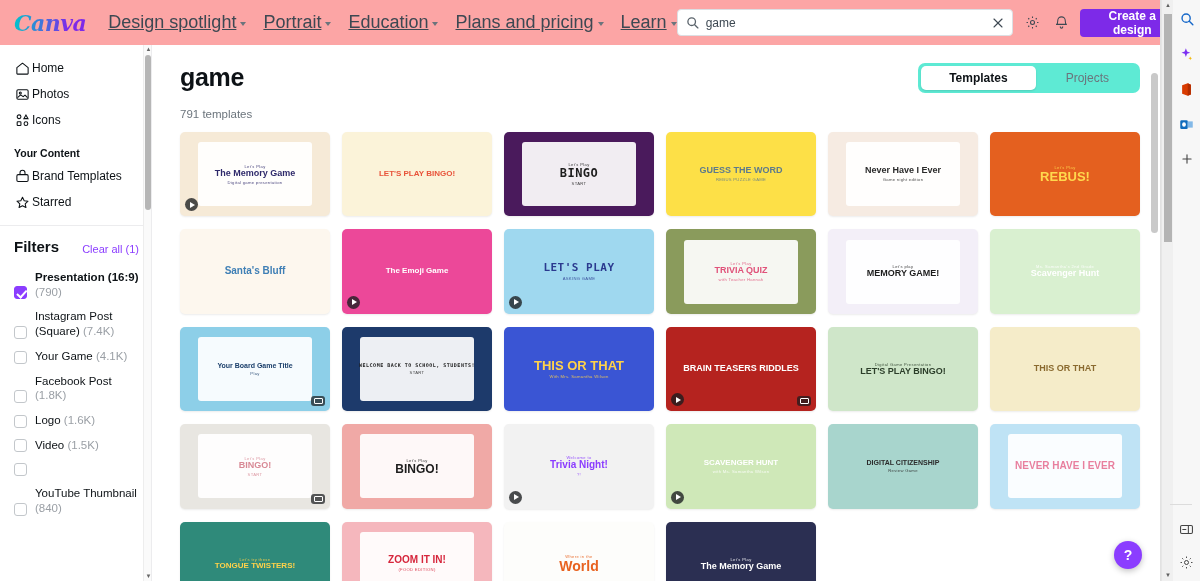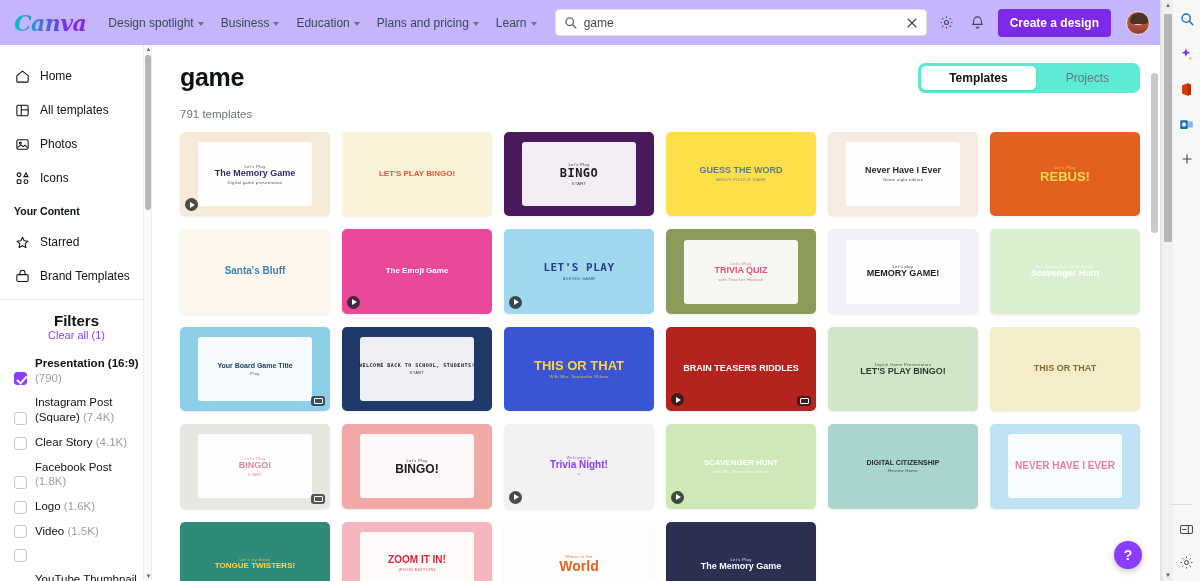--- a/index.html
+++ b/index.html
@@ -8,30 +8,30 @@
     font-family:"Liberation Sans", sans-serif;
     background:#fff; color:#0d1216; font-size:12px;
     -webkit-font-smoothing:antialiased;
   }
   .app { position:relative; width:1200px; height:581px; display:flex; }
   .page { width:1160px; height:581px; position:relative; background:#fff; overflow:hidden; }
 
   
   .header {
     height:45px; display:flex; align-items:center; gap:0;
-    padding:0 10px 0 14px; background:#c4b5fd; position:relative; z-index:20;
+    padding:0 10px 0 14px; background:#fca5a5; position:relative; z-index:20;
   }
   .logo { font-family:"DejaVu Serif", serif; font-style:italic; font-weight:700;
     font-size:22px; letter-spacing:-0.5px;
     background:linear-gradient(90deg,#00c4cc 0%, #7d2ae8 75%);
     -webkit-background-clip:text; background-clip:text; color:transparent;
     margin-right:22px; cursor:pointer; }
   .navlist { display:flex; align-items:center; gap:17px; }
-  .navitem { display:flex; align-items:center; gap:4px; font-size:12px;
-    color:#3d4852; cursor:pointer; white-space:nowrap; }
+  .navitem { display:flex; align-items:center; gap:4px; font-size:18px;
+    color:#3d4852; cursor:pointer; white-space:nowrap;text-decoration:underline; }
   .caret { width:0;height:0;border-left:3.5px solid transparent;border-right:3.5px solid transparent;
     border-top:4px solid #6b747c; margin-top:2px; }
   .search-wrap { margin-left:auto; display:flex; align-items:center; gap:9px; }
   .searchbox { width:372px; height:27px; border:1px solid #dcdfe3; border-radius:4px;
     display:flex; align-items:center; padding:0 8px; gap:7px; background:#fff; }
   .searchbox input { border:none; outline:none; flex:1; font-size:12px; color:#3d4852;
     font-family:"Liberation Sans", sans-serif; background:transparent; }
   .icon-btn { width:22px;height:22px; display:flex;align-items:center;justify-content:center;
     cursor:pointer; color:#3d4852; }
   .create-btn { height:28px; background:#7d2ae8; color:#fff; border:none; border-radius:4px;
@@ -49,28 +49,28 @@
 
   
   .sidebar { width:152px; border-right:1px solid #ececee; position:relative;
     background:#fff; overflow:hidden; padding-top:10px; }
   .side-scroll { position:absolute; right:0; top:0; width:8px; height:100%;
     background:#fafafa; border-left:1px solid #ededed; }
   .side-thumb { position:absolute; top:10px; left:1px; width:6px; height:155px;
     background:#b6b6b6; border-radius:3px; }
   .side-arrow { position:absolute; left:1.5px; font-size:6px; color:#666; }
   .nav-sec { padding:0 10px; }
-  .nav-row { display:flex; align-items:center; gap:10px; height:26px; padding:0 4px;
-    border-radius:4px; cursor:pointer; color:#0d1216; font-size:12px;margin-top:8px; }
+  .nav-row { display:flex; align-items:center; gap:2px; height:26px; padding:0 4px;
+    border-radius:4px; cursor:pointer; color:#0d1216; font-size:12px; }
   .nav-ico { width:16px;height:16px; display:flex;align-items:center;justify-content:center;
     color:#0d1216; flex:none; }
   .sec-title { font-size:10.5px; font-weight:700; color:#0d1216; padding:14px 14px 4px; }
   .divider { height:1px; background:#ececee; margin:10px 0 0; }
-  .filters-head { display:flex; align-items:center; justify-content:space-between;
-    padding:12px 12px 10px 14px;flex-direction:column; }
+  .filters-head { display:flex; align-items:flex-end; justify-content:space-between;
+    padding:12px 12px 10px 14px; }
   .filters-title { font-size:15px; font-weight:700; color:#0d1216; }
   .clear-all { font-size:11px; color:#8b3dff; cursor:pointer; }
   .cat-head { display:flex;align-items:center;justify-content:space-between;
     padding:8px 12px 6px 14px; border-top:1px solid #ececee; }
   .cat-title { font-size:12px; font-weight:600; color:#0d1216; }
   .chev { width:9px;height:9px;border-left:1.6px solid #0d1216;border-top:1.6px solid #0d1216;
     transform:rotate(45deg); margin-top:3px; }
   .cat-list { padding:0 10px 0 14px; }
   .cat-row { display:flex; align-items:flex-end; gap:8px; padding:5px 0; cursor:pointer;
     font-size:11.5px; line-height:1.28; color:#0d1216; }
@@ -138,21 +138,21 @@
   <div class="page">
 
     <div class="header">
       <div class="logo">Canva</div>
       <div class="navlist">
         <div class="navitem">
           <span>Design spotlight</span>
           <span class="caret"></span>
         </div>
         <div class="navitem">
-          <span>Business</span>
+          <span>Portrait</span>
           <span class="caret"></span>
         </div>
         <div class="navitem">
           <span>Education</span>
           <span class="caret"></span>
         </div>
         <div class="navitem">
           <span>Plans and pricing</span>
           <span class="caret"></span>
         </div>
@@ -199,30 +199,20 @@
             <span class="nav-ico">
               <svg width="15" height="15" viewBox="0 0 24 24" fill="none" stroke="#0d1216" stroke-width="1.7" stroke-linejoin="round">
                 <path d="M3 10.5L12 3.5l9 7V20a1 1 0 01-1 1H4a1 1 0 01-1-1z"></path>
               </svg>
             </span>
             <span>Home</span>
           </div>
           <div class="nav-row">
             <span class="nav-ico">
               <svg width="15" height="15" viewBox="0 0 24 24" fill="none" stroke="#0d1216" stroke-width="1.7">
-                <rect x="3" y="3.5" width="18" height="17" rx="2"></rect>
-                  <line x1="10" y1="3.5" x2="10" y2="20.5"></line>
-                  <line x1="10" y1="11" x2="21" y2="11"></line>
-              </svg>
-            </span>
-            <span>All templates</span>
-          </div>
-          <div class="nav-row">
-            <span class="nav-ico">
-              <svg width="15" height="15" viewBox="0 0 24 24" fill="none" stroke="#0d1216" stroke-width="1.7">
                 <rect x="3" y="4.5" width="18" height="15" rx="2"></rect>
                   <circle cx="8.5" cy="9.5" r="1.6"></circle>
                 <path d="M4 17l5-4.5 4 3 3-2.5 4 4" stroke-linejoin="round"></path>
               </svg>
             </span>
             <span>Photos</span>
           </div>
           <div class="nav-row">
             <span class="nav-ico">
               <svg width="15" height="15" viewBox="0 0 24 24" fill="none" stroke="#0d1216" stroke-width="1.7">
@@ -234,35 +224,35 @@
             </span>
             <span>Icons</span>
           </div>
         </div>
 
         <div class="sec-title">Your Content</div>
 
         <div class="nav-sec">
           <div class="nav-row">
             <span class="nav-ico">
-              <svg width="15" height="15" viewBox="0 0 24 24" fill="none" stroke="#0d1216" stroke-width="1.7" stroke-linejoin="round">
-                <path d="M12 3.5l2.7 5.6 6.1.8-4.5 4.2 1.2 6-5.5-3-5.5 3 1.2-6L3.2 9.9l6.1-.8z"></path>
-              </svg>
-            </span>
-            <span>Starred</span>
-          </div>
-          <div class="nav-row">
-            <span class="nav-ico">
               <svg width="15" height="15" viewBox="0 0 24 24" fill="none" stroke="#0d1216" stroke-width="1.7">
                 <rect x="3" y="9" width="18" height="11" rx="2"></rect>
                   <path d="M8 9V6a4 4 0 018 0v3"></path>
               </svg>
             </span>
             <span>Brand Templates</span>
           </div>
+          <div class="nav-row">
+            <span class="nav-ico">
+              <svg width="15" height="15" viewBox="0 0 24 24" fill="none" stroke="#0d1216" stroke-width="1.7" stroke-linejoin="round">
+                <path d="M12 3.5l2.7 5.6 6.1.8-4.5 4.2 1.2 6-5.5-3-5.5 3 1.2-6L3.2 9.9l6.1-.8z"></path>
+              </svg>
+            </span>
+            <span>Starred</span>
+          </div>
         </div>
 
         <div class="divider"></div>
 
         <div class="filters-head">
           <span class="filters-title">Filters</span>
           <span class="clear-all">Clear all (1)</span>
         </div>
 
 
@@ -272,21 +262,21 @@
             <span><b>Presentation (16:9)</b>
               <span class="cnt">(790)</span></span>
           </div>
           <div class="cat-row">
             <span class="cbox"></span>
             <span><span>Instagram Post (Square)</span>
               <span class="cnt">(7.4K)</span></span>
           </div>
           <div class="cat-row">
             <span class="cbox"></span>
-            <span><span>Clear Story</span>
+            <span><span>Your Game</span>
               <span class="cnt">(4.1K)</span></span>
           </div>
           <div class="cat-row">
             <span class="cbox"></span>
             <span><span>Facebook Post</span>
               <span class="cnt">(1.8K)</span></span>
           </div>
           <div class="cat-row">
             <span class="cbox"></span>
             <span><span>Logo</span>

